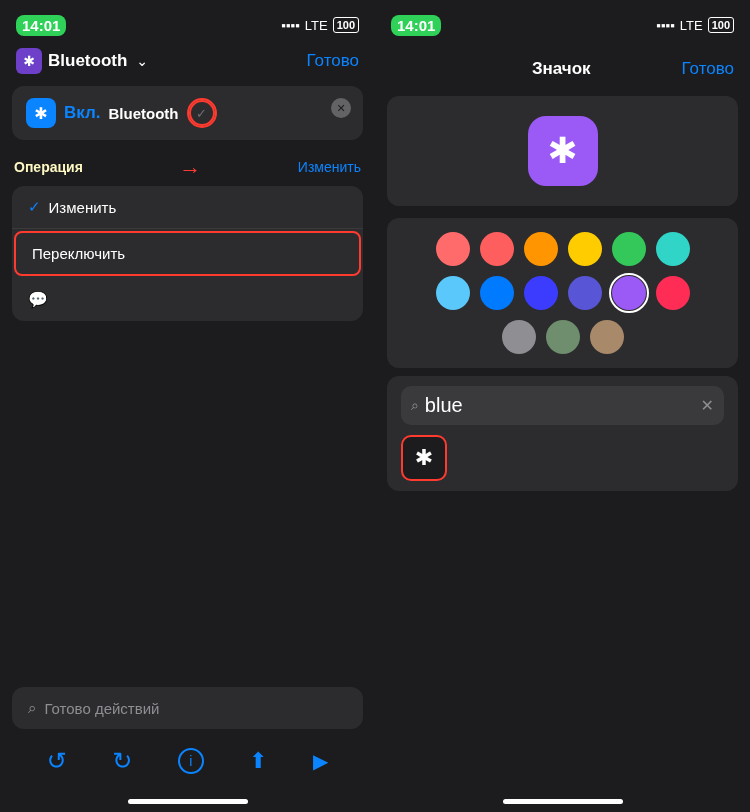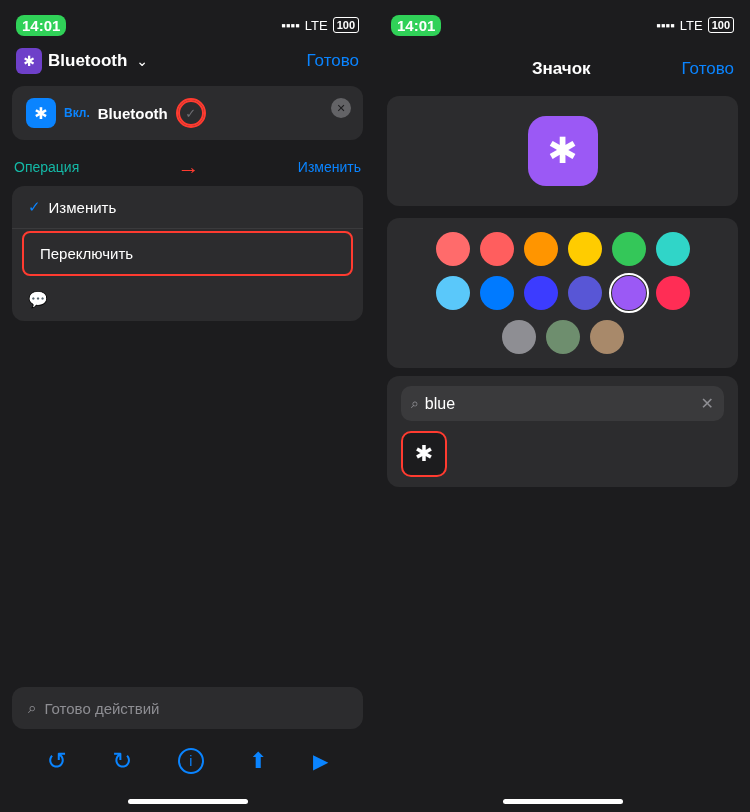--- a/index.html
+++ b/index.html
@@ -112,21 +112,21 @@
       background: #0a84ff;
       border-radius: 8px;
       display: flex;
       align-items: center;
       justify-content: center;
       color: #fff;
       font-size: 16px;
       flex-shrink: 0;
     }
     .action-label-vkl {
-      font-size: 12px;
+      font-size: 17px;
       font-weight: 600;
       color: #0a84ff;
     }
     .action-label-bt {
       font-size: 15px;
       font-weight: 600;
       color: #fff;
     }
     .action-check-btn {
       width: 26px;
@@ -160,21 +160,22 @@
 
     
     .operation-row {
       display: flex;
       justify-content: space-between;
       align-items: center;
       padding: 6px 14px 2px;
     }
     .operation-label {
       font-size: 14px;
-      color: #14b8a6;
+      color: #fef9c3;
+      font-weight: bold;
     }
     .operation-change {
       font-size: 14px;
       color: #0a84ff;
     }
 
     
     .dropdown {
       background: #2c2c2e;
       border-radius: 12px;
@@ -336,21 +337,21 @@
     .search-field {
       display: flex;
       align-items: center;
       background: #3a3a3c;
       border-radius: 10px;
       padding: 8px 10px;
       gap: 6px;
       margin-bottom: 10px;
     }
     .search-field-icon { color: #8e8e93; font-size: 14px; }
-    .search-field-text { color: #fff; font-size: 16px; flex: 1; }
+    .search-field-text { color: #fff; font-size: 20px; flex: 1; }
     .search-clear { color: #8e8e93; font-size: 16px; }
 
     
     .icon-result {
       display: flex;
       gap: 8px;
     }
     .icon-result-item {
       width: 46px;
       height: 46px;
@@ -422,21 +423,21 @@
 
     <span style="color:#ff3b30; font-size:22px; font-weight:900;">→</span>
     <span class="operation-change">Изменить</span>
   </div>
 
   <div class="dropdown">
     <div class="dropdown-item selected">
       <span class="dropdown-check">✓</span>
       <span>Изменить</span>
     </div>
-    <div style="margin: 2px 10px; border: 2px solid #ff3b30; border-radius: 8px;">
+    <div style="margin: 2px 2px; border: 2px solid #ff3b30; border-radius: 8px;">
       <div class="dropdown-item" style="border:none;">
         <span>Переключить</span>
       </div>
     </div>
     <div class="dropdown-item-ask">
       <span class="ask-icon">💬</span>
     </div>
   </div>
 
   <div class="bottom-area">

